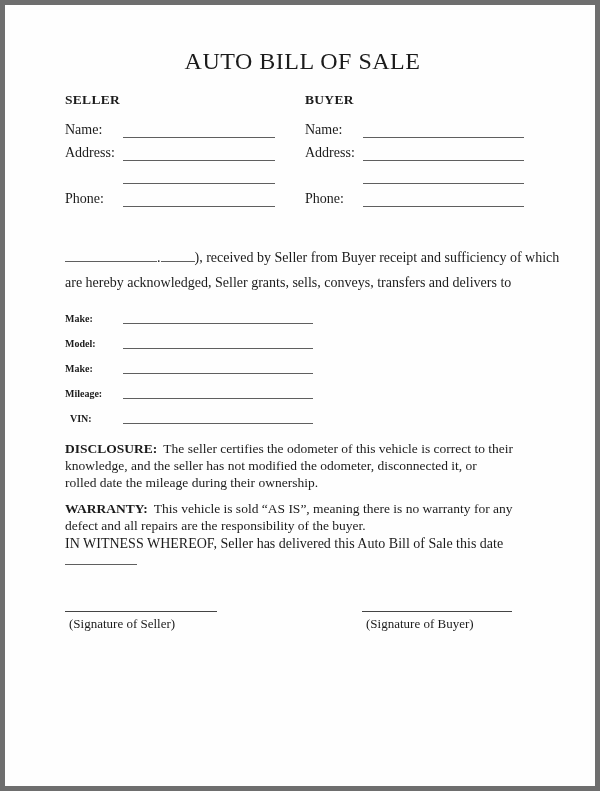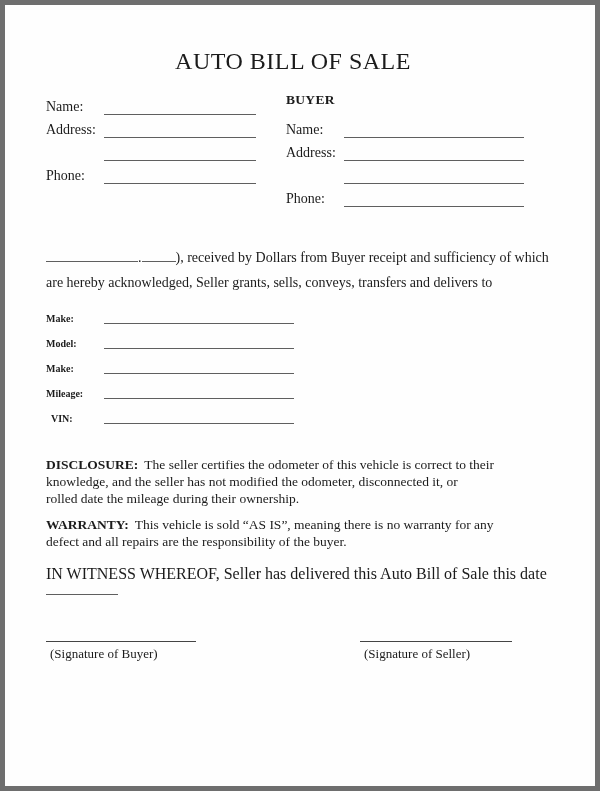--- a/index.html
+++ b/index.html
@@ -4,21 +4,21 @@
 <style>
   html,body{margin:0;padding:0;}
   body{
     width:600px;height:791px;box-sizing:border-box;
     border:5px solid #6e6e6e;
     background:#fefefe;
     font-family:"Liberation Serif","DejaVu Serif",serif;
     color:#1b1b1b;
     overflow:hidden;
   }
-  .page{padding:0 55px 0 41px;}
+  .page{padding:0 55px 0 60px;}
 
   
   .title{
     margin:0;padding-top:42px;
     font-size:24px;font-weight:normal;
     text-align:center;letter-spacing:0.5px;
     line-height:1.2;
   }
 
   
@@ -39,45 +39,46 @@
   .w34{width:34px;}
 
   
   .vehicle{margin-top:4px;}
   .vrow{display:flex;align-items:flex-end;height:25px;font-size:10px;}
   .vlabel{width:58px;flex:0 0 58px;font-weight:bold;}
   .vrow.indent .vlabel{padding-left:5px;box-sizing:border-box;}
   .vline{width:190px;border-bottom:1px solid #5f5f5f;height:100%;}
 
   
-  .legal{margin-top:32px;font-size:13.5px;line-height:17px;}
+  .legal{margin-top:16px;font-size:13.5px;line-height:17px;}
   .legal.warranty{margin-top:9px;}
   .legal .lhead{font-weight:bold;margin-right:6px;}
   .legal-line{white-space:nowrap;}
 
   
-  .witness{margin-top:14px;font-size:16px;line-height:20px;white-space:nowrap;}
+  .witness{font-size:14px;line-height:20px;white-space:nowrap;}
   .date-blank{margin-top:2px;width:72px;height:8px;border-bottom:1px solid #5f5f5f;}
 
   
   .sigs{display:flex;justify-content:space-between;margin-top:46px;padding-right:28px;}
   .sig{width:152px;}
   .sig-b{width:150px;}
   .sig-line{border-top:1px solid #444;height:2px;}
   .sig-label{font-size:13px;padding-left:4px;padding-top:2px;}
 </style>
 </head>
 <body>
 
 <div class="page">
 
   <h1 class="title">AUTO BILL OF SALE</h1>
 
   <div class="parties">
     <div class="pcol1">
+      <div class="party-h">SELLER</div>
       <div class="frow">
         <span class="flabel">Name:</span>
         <span class="fline"></span>
       </div>
       <div class="frow">
         <span class="flabel">Address:</span>
         <span class="fline"></span>
       </div>
       <div class="frow">
         <span class="flabel"></span>
@@ -103,21 +104,21 @@
         <span class="fline"></span>
       </div>
       <div class="frow">
         <span class="flabel">Phone:</span>
         <span class="fline"></span>
       </div>
     </div>
   </div>
 
   <div class="consideration">
-    <div class="cons-line"><span class="blank w92"></span><span>.</span><span class="blank w34"></span><span>), received by Dollars from Buyer receipt and sufficiency of which</span></div>
+    <div class="cons-line"><span class="blank w92"></span><span>.</span><span class="blank w34"></span><span>), received by Seller from Buyer receipt and sufficiency of which</span></div>
     <div class="cons-line"><span>are hereby acknowledged, Seller grants, sells, conveys, transfers and delivers to</span></div>
   </div>
 
   <div class="vehicle">
     <div class="vrow">
       <span class="vlabel">Make:</span>
       <span class="vline"></span>
     </div>
     <div class="vrow">
       <span class="vlabel">Model:</span>
@@ -147,23 +148,23 @@
     <div class="legal-line"><span class="lhead">WARRANTY:</span><span>This vehicle is sold “AS IS”, meaning there is no warranty for any</span></div>
     <div class="legal-line">defect and all repairs are the responsibility of the buyer.</div>
   </div>
 
   <div class="witness">
     <span>IN WITNESS WHEREOF, Seller has delivered this Auto Bill of Sale this date</span>
   </div>
   <div class="date-blank"></div>
 
   <div class="sigs">
+    <div class="sig">
+      <div class="sig-line"></div>
+      <div class="sig-label">(Signature of Seller)</div>
+    </div>
     <div class="sig sig-b">
       <div class="sig-line"></div>
       <div class="sig-label">(Signature of Buyer)</div>
-    </div>
-    <div class="sig">
-      <div class="sig-line"></div>
-      <div class="sig-label">(Signature of Seller)</div>
     </div>
   </div>
 
 </div>
 
 </body></html>

